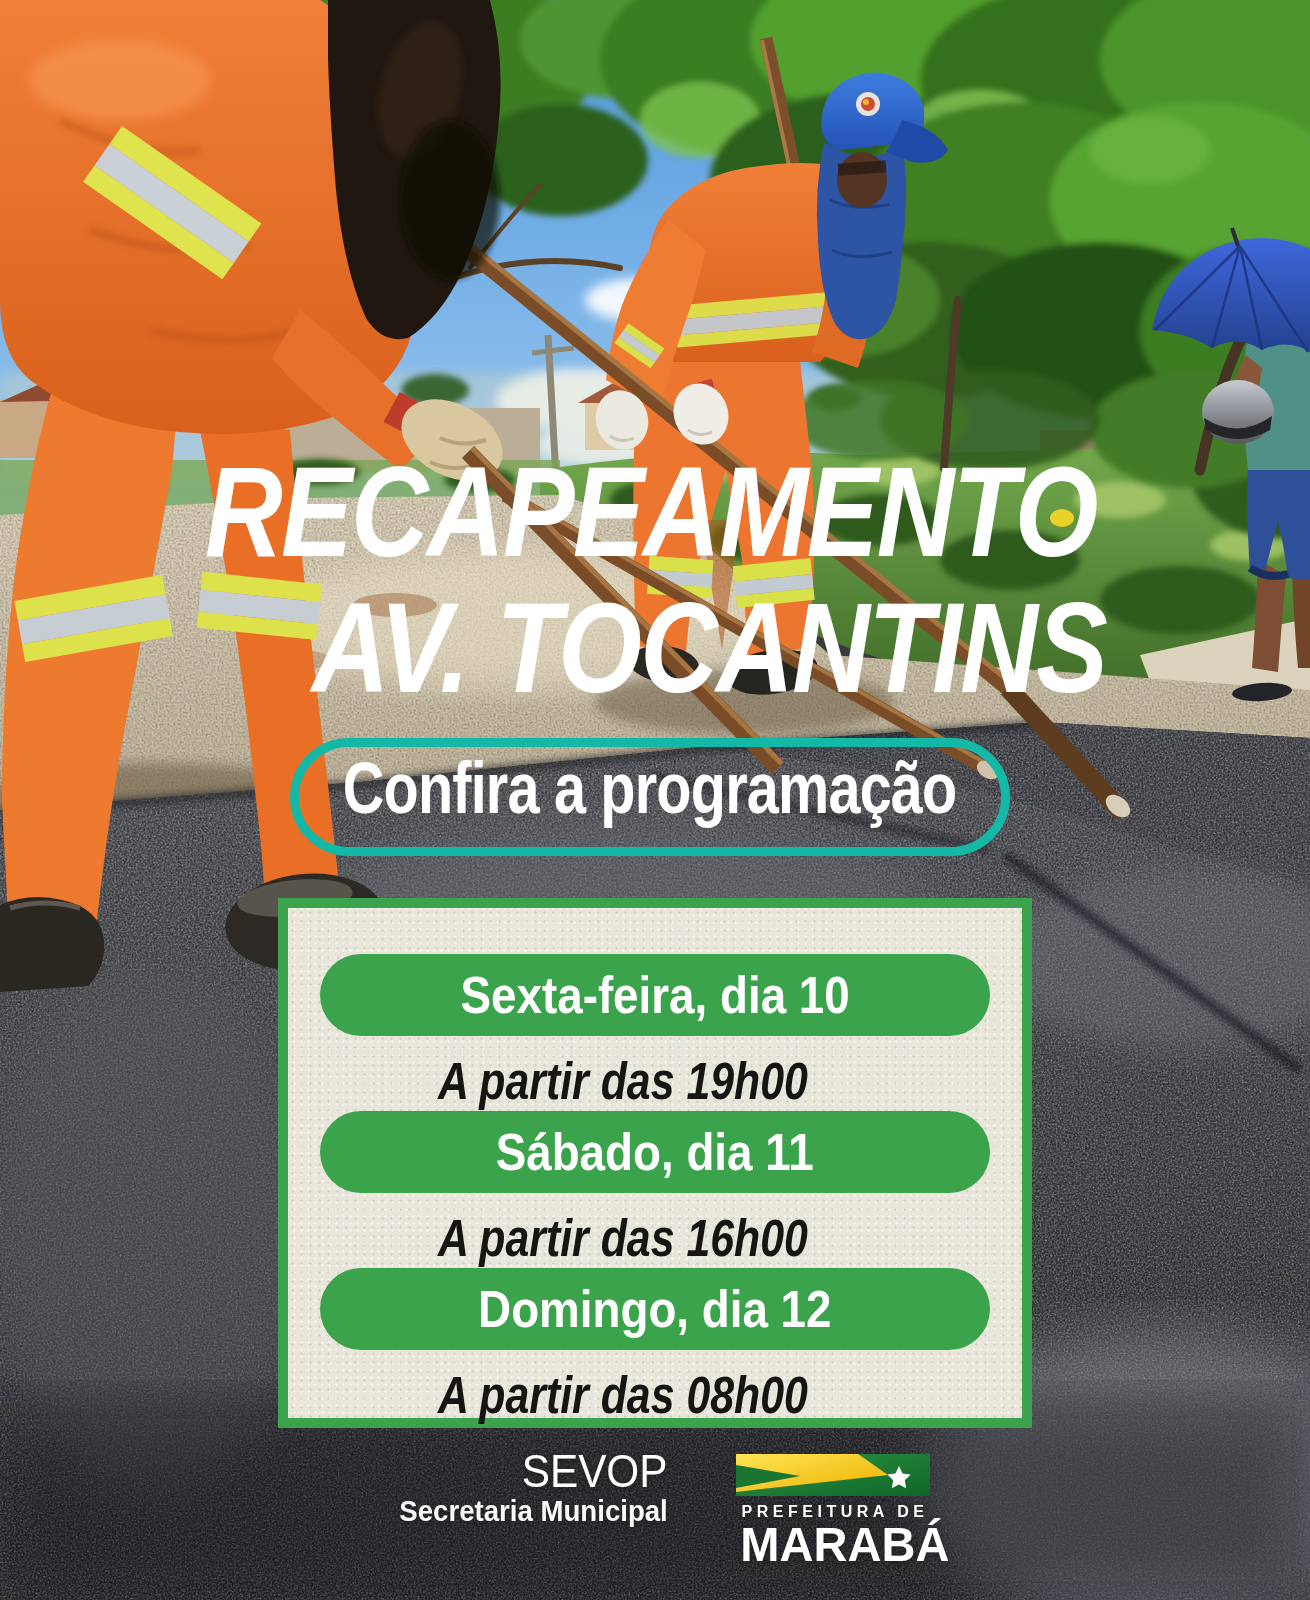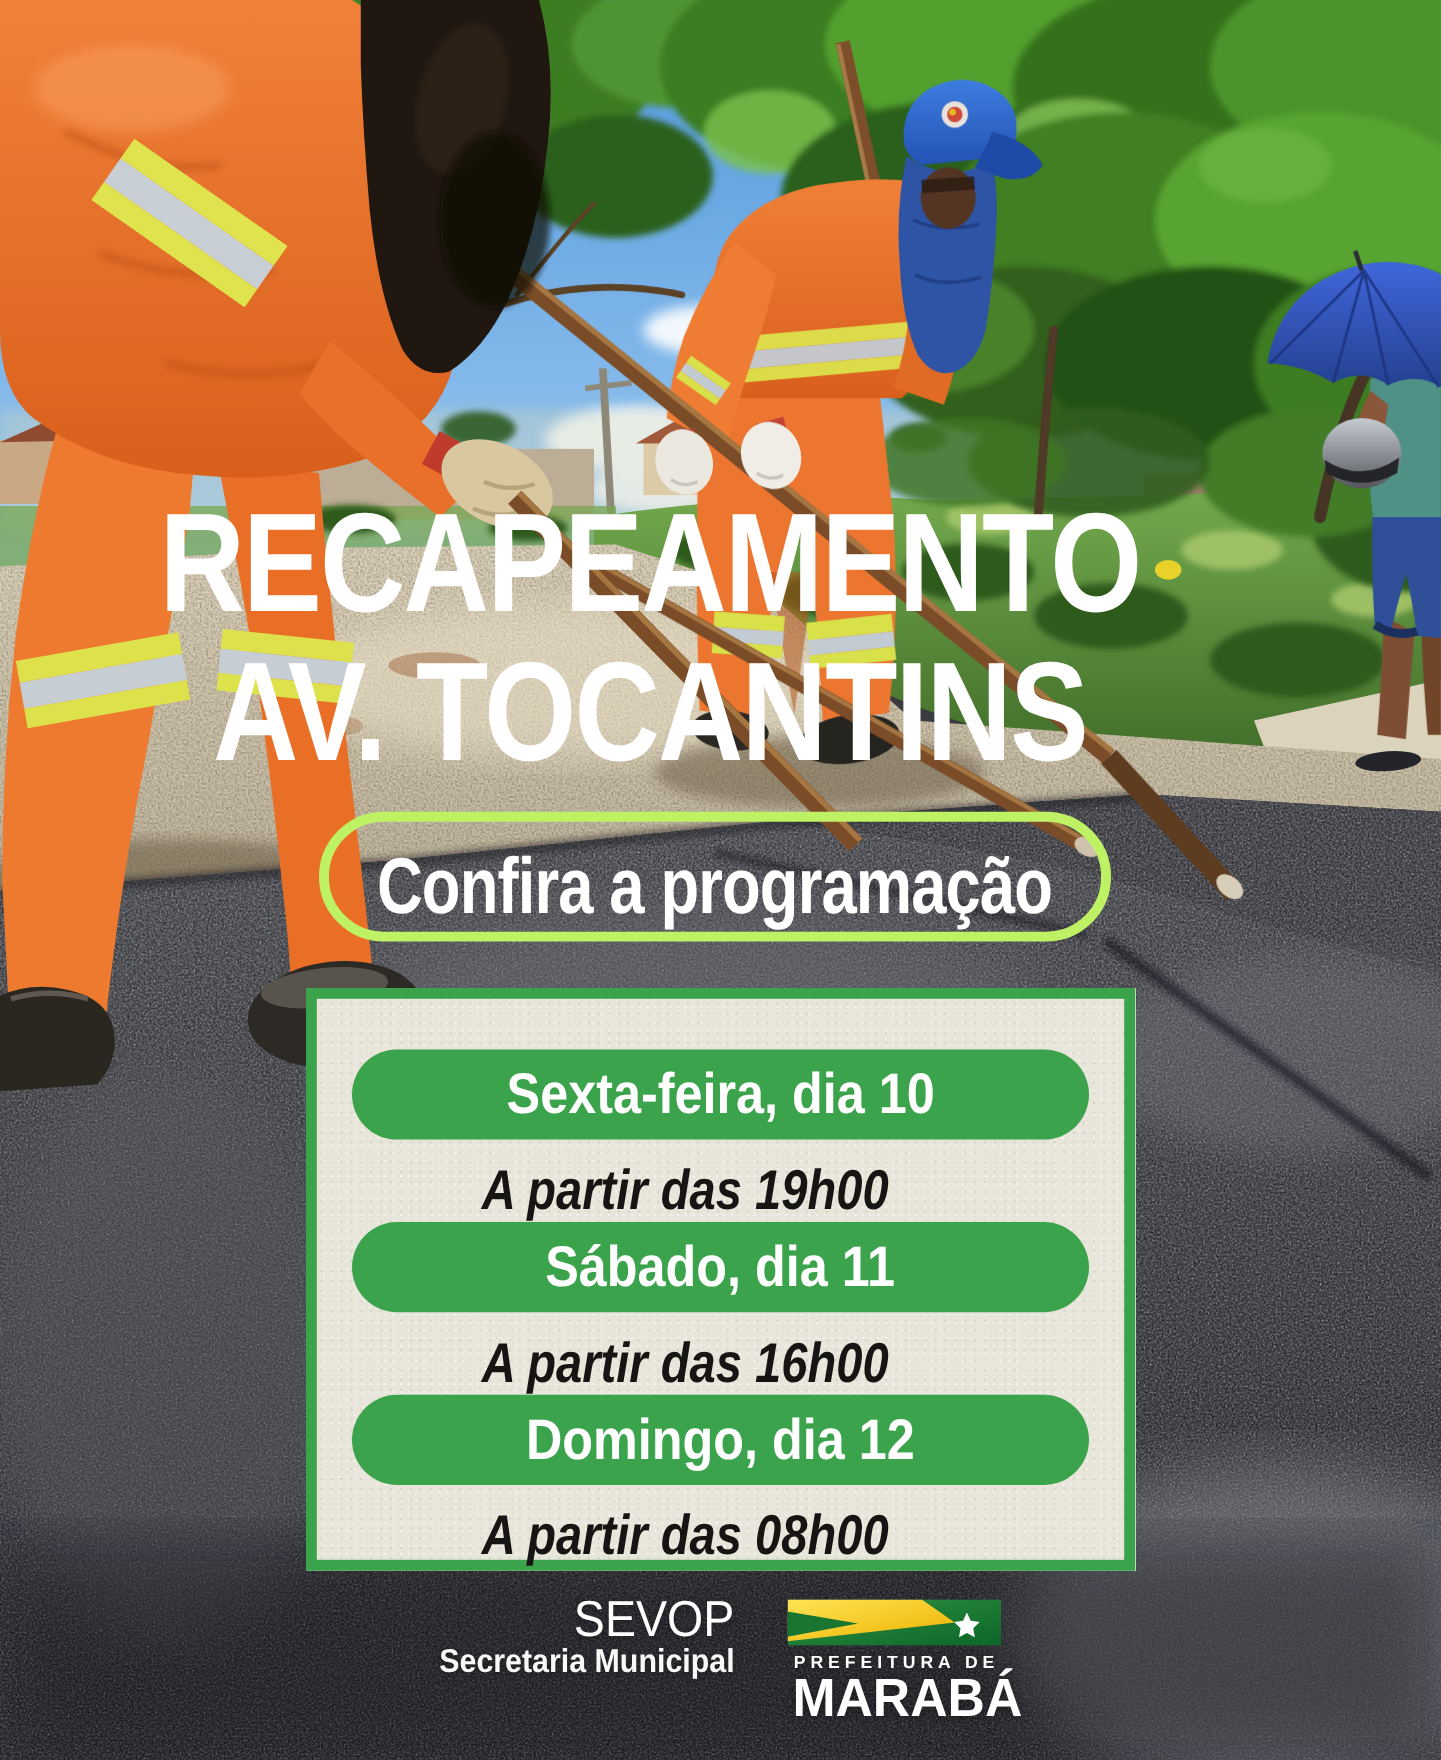--- a/index.html
+++ b/index.html
@@ -5,31 +5,31 @@
   html,body{margin:0;padding:0;background:#202124;}
   .poster{
     position:relative;width:1310px;height:1600px;overflow:hidden;
     font-family:"Liberation Sans",sans-serif;
     background:#3a3b3f;
   }
   .poster svg.scene{position:absolute;left:0;top:0;width:1310px;height:1600px;display:block;}
 
   
   .title{
-    position:absolute;left:0;top:444px;width:1182px;text-align:center;
-    color:#ffffff;font-weight:bold;line-height:136px;
+    position:absolute;left:0;top:444px;width:1182px;text-align:right;
+    color:#ffffff;font-weight:bold;font-style:italic;line-height:136px;
     font-size:128px;letter-spacing:-2px;z-index:5;
   }
   .title .t-line span{display:inline-block;transform:scaleX(.84);transform-origin:center;white-space:nowrap;}
 
   
   .banner{
     position:absolute;left:290px;top:738px;width:720px;height:118px;
-    border:9px solid #bef264;border-radius:62px;box-sizing:border-box;
-    display:flex;align-items:flex-end;justify-content:center;z-index:5;
+    border:9px solid #14b8a6;border-radius:62px;box-sizing:border-box;
+    display:flex;align-items:flex-start;justify-content:center;z-index:5;
   }
   .banner span{
     display:inline-block;transform:scaleX(.8);transform-origin:center;white-space:nowrap;
     color:#fff;font-size:72px;font-weight:bold;letter-spacing:-1px;
   }
 
   
   .card{
     position:absolute;left:278px;top:898px;width:754px;height:530px;box-sizing:border-box;
     border:10px solid #3aa34b;z-index:5;
@@ -59,21 +59,21 @@
   
   .sevop{
     position:absolute;top:1448px;right:642px;text-align:right;color:#fff;z-index:5;
     text-shadow:0 2px 8px rgba(0,0,0,.35);
   }
   .sevop .acr{font-size:46px;font-weight:normal;line-height:46px;}
   .sevop .acr span,.sevop .l span{display:inline-block;transform:scaleX(.92);transform-origin:right center;white-space:nowrap;}
   .sevop .l{font-size:30px;font-weight:700;line-height:33px;opacity:.97;}
 
   .prefeitura{
-    position:absolute;left:716px;top:1454px;width:194px;text-align:center;color:#fff;z-index:5;
+    position:absolute;left:736px;top:1454px;width:194px;text-align:center;color:#fff;z-index:5;
     text-shadow:0 2px 8px rgba(0,0,0,.35);
   }
   .prefeitura .flag{display:block;width:194px;height:42px;}
   .prefeitura .gov{margin-top:7px;font-size:16px;font-weight:bold;letter-spacing:4.5px;padding-left:4px;white-space:nowrap;}
   .prefeitura .city{margin-top:0px;font-size:49px;font-weight:bold;line-height:46px;}
   .prefeitura .city span{display:inline-block;transform:scaleX(.96);transform-origin:center;white-space:nowrap;}
 </style>
 </head>
 <body>
 

